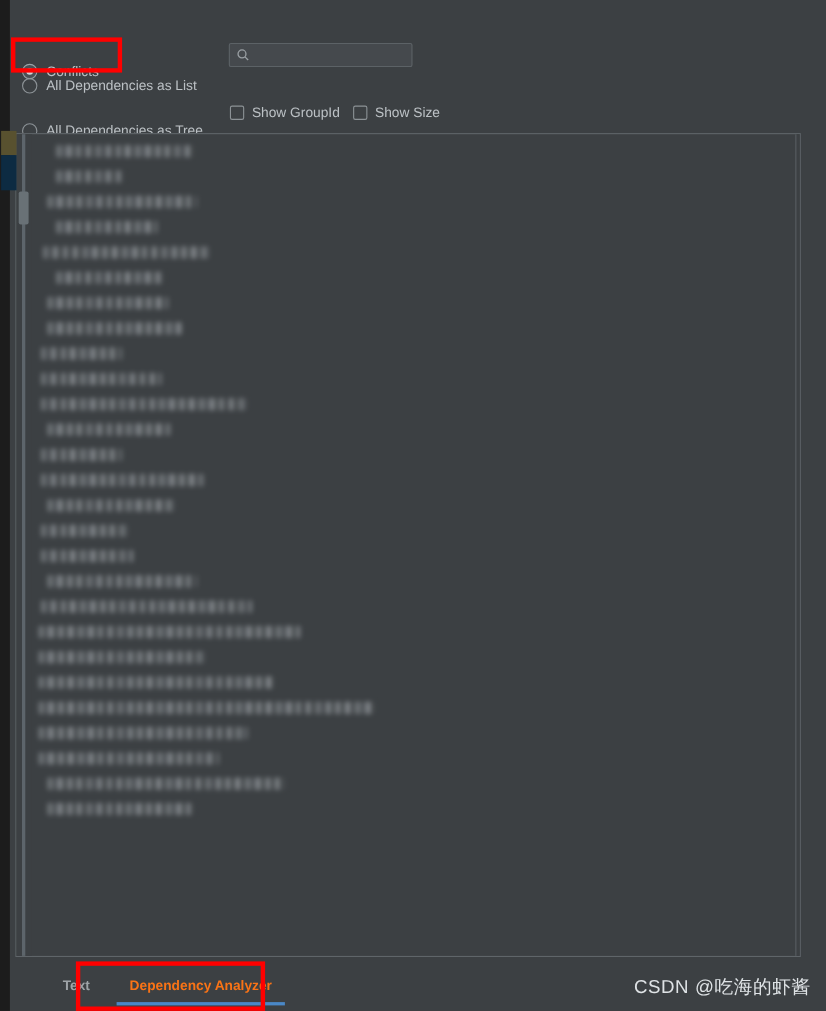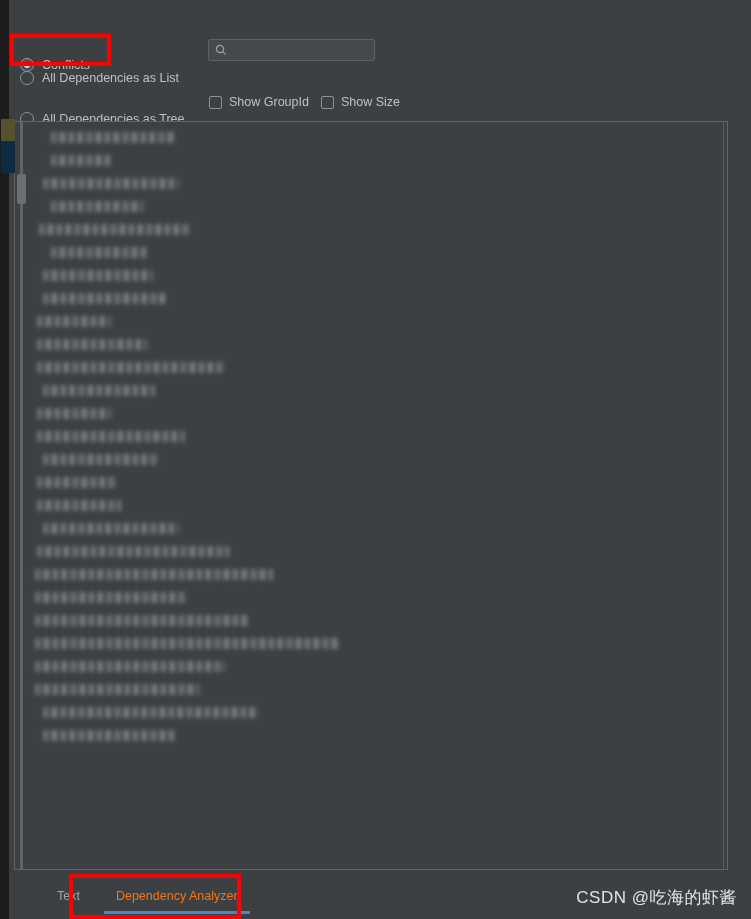--- a/index.html
+++ b/index.html
@@ -229,20 +229,21 @@
   }
   .tab {
     position: relative;
     height: 34px;
     padding: 0 18px;
     line-height: 32px;
     font-size: 12.5px;
     color: #9ea3a7;
     cursor: default;
     white-space: nowrap;
+    font-weight: bold;
   }
   .tab.active { color: #f97316; }
   .tab.active::after {
     content: "";
     position: absolute;
     left: 6px; right: 6px; bottom: 0;
     height: 3px;
     background: #4a88c7;
   }
 

